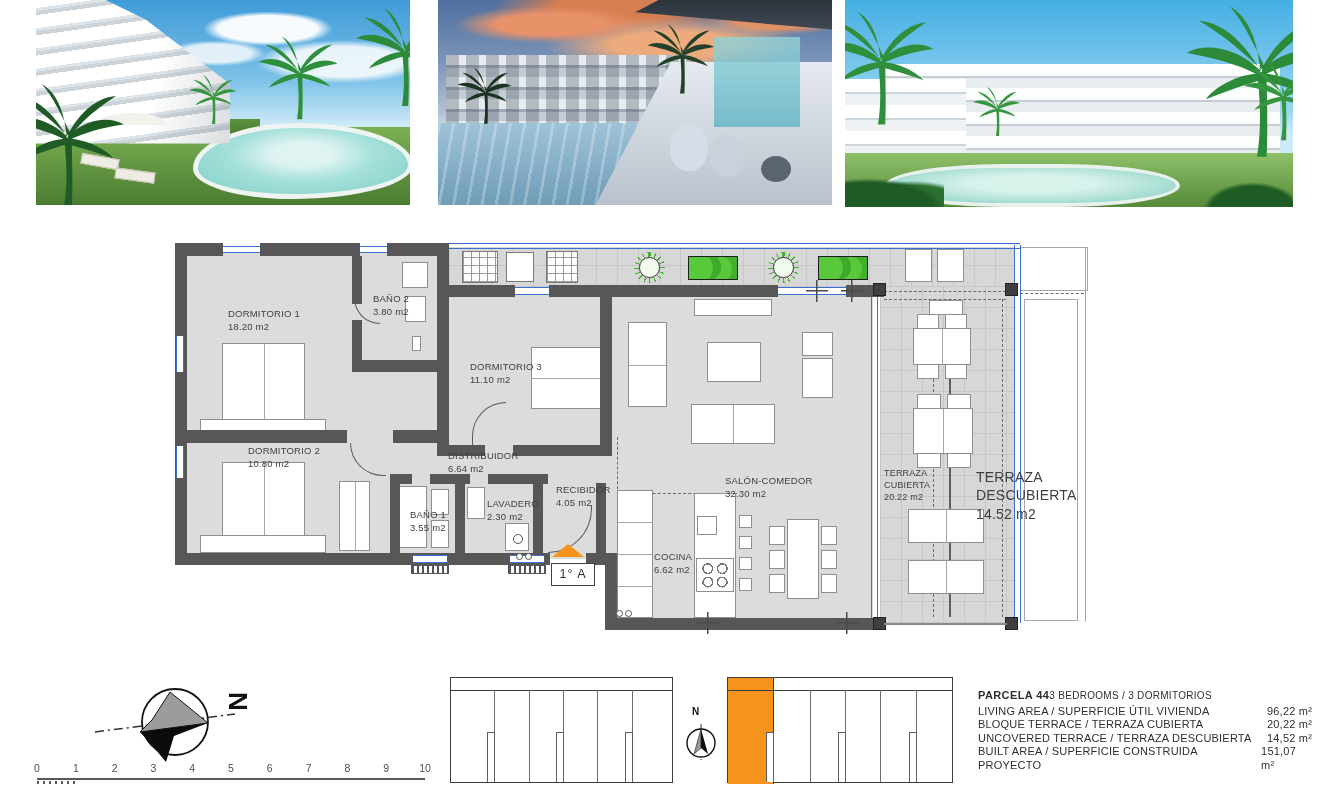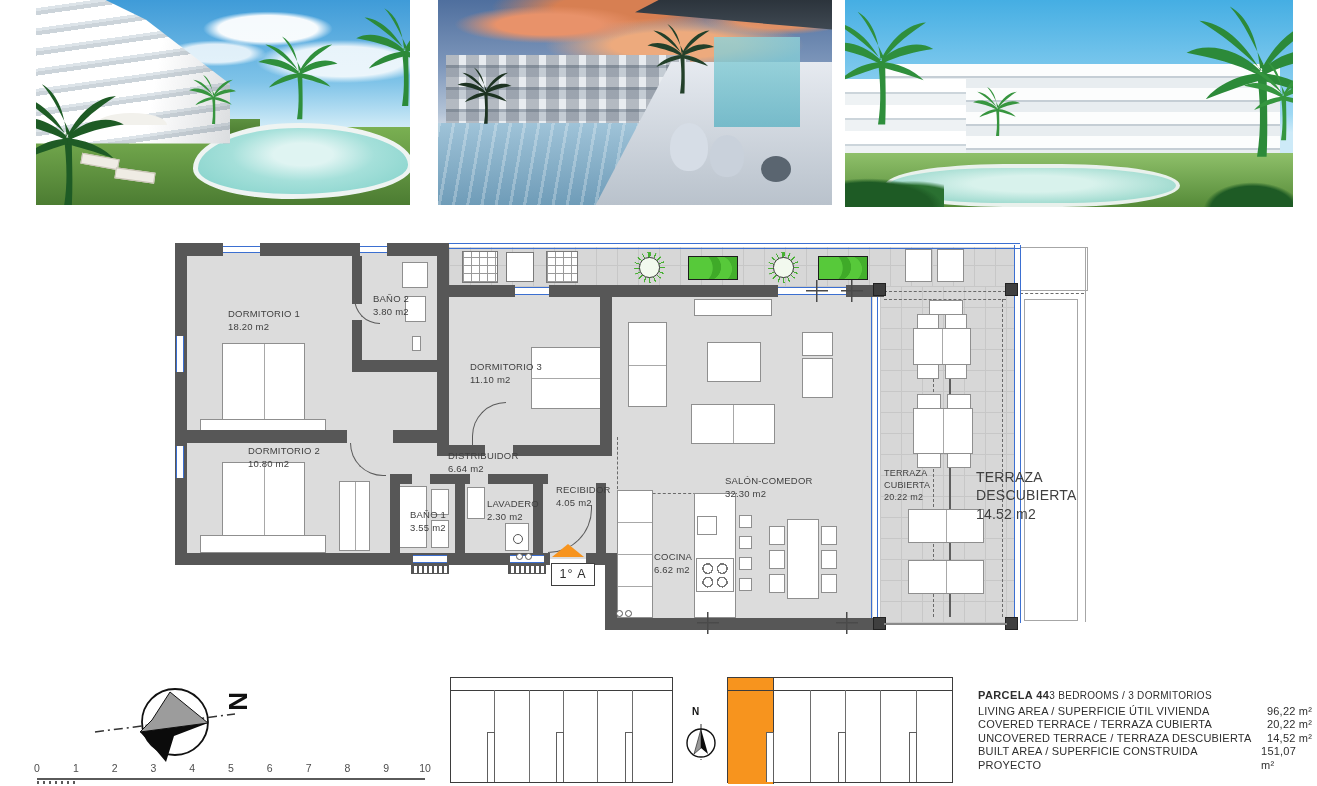--- a/index.html
+++ b/index.html
@@ -443,21 +443,21 @@
     <div class="r">
       <span class="parcela">PARCELA 44</span>
       <span class="beds">3 BEDROOMS / 3 DORMITORIOS</span>
     </div>
     <div style="margin-top:4px;">
       <div class="irow">
         <span>LIVING AREA / SUPERFICIE ÚTIL VIVIENDA</span>
         <span>96,22 m²</span>
       </div>
       <div class="irow">
-        <span>COVERED TERRACE / TERRAZA CUBIERTA</span>
+        <span>BLOQUE TERRACE / TERRAZA CUBIERTA</span>
         <span>20,22 m²</span>
       </div>
       <div class="irow">
         <span>UNCOVERED TERRACE / TERRAZA DESCUBIERTA</span>
         <span>14,52 m²</span>
       </div>
       <div class="irow">
         <span>BUILT AREA / SUPERFICIE CONSTRUIDA PROYECTO</span>
         <span>151,07 m²</span>
       </div>

